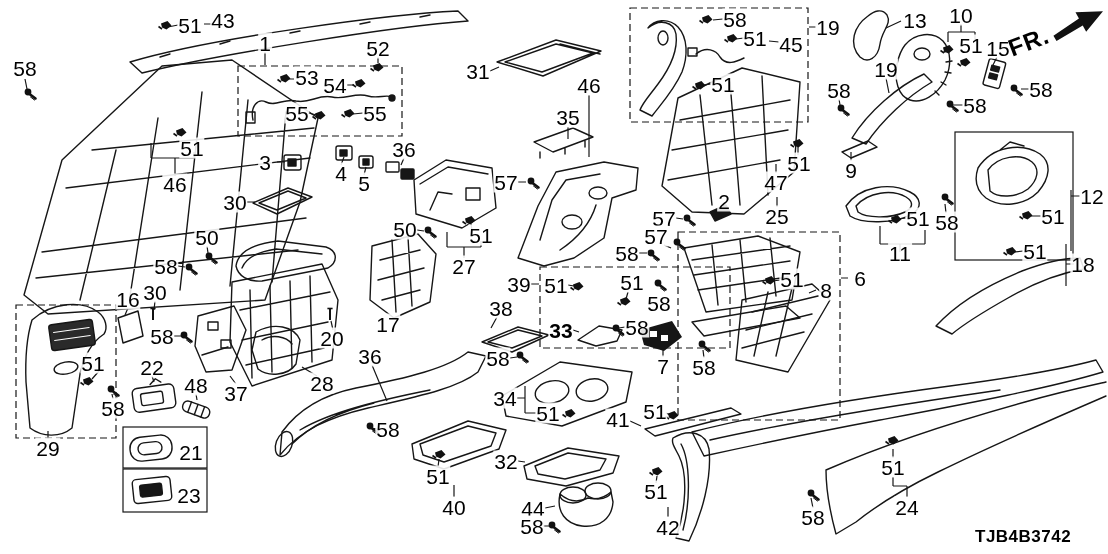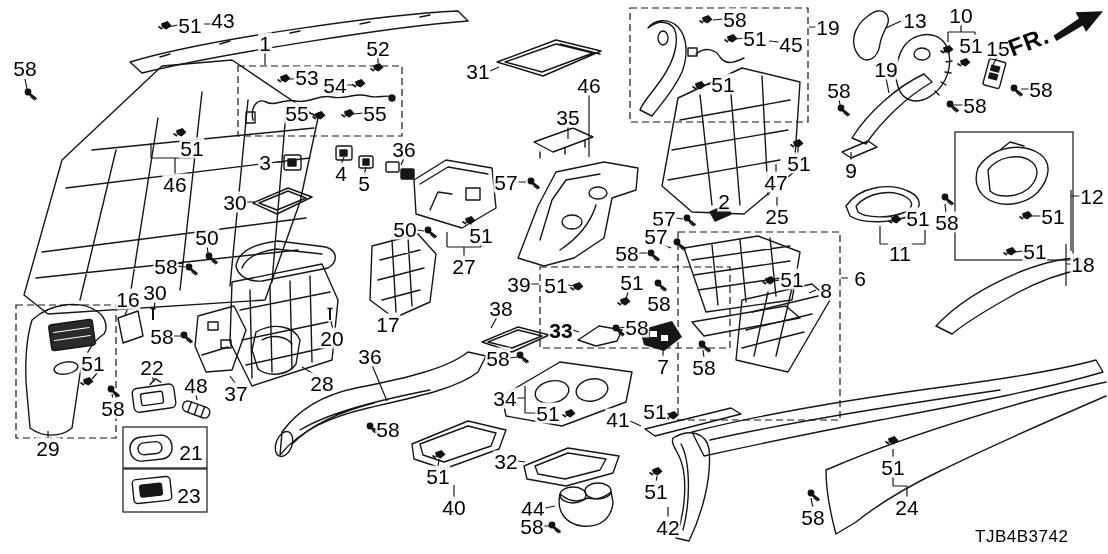--- a/index.html
+++ b/index.html
@@ -3,21 +3,21 @@
 <meta charset="utf-8">
 <style>
   html,body{margin:0;padding:0;background:#fff;}
   #canvas{position:relative;width:1108px;height:554px;background:#fff;overflow:hidden;
           font-family:"Liberation Sans",sans-serif;}
   #artwork,#overlay{position:absolute;left:0;top:0;z-index:1;}
   #overlay{z-index:2;}
   .callout{position:absolute;transform:translate(-50%,-50%);font-size:21px;line-height:1;
            color:#000;background:rgba(255,255,255,.88);padding:0 1px;z-index:4;white-space:nowrap;}
   .f-icon{position:absolute;transform:translate(-50%,-50%);z-index:3;}
-  .diagram-code{position:absolute;left:975px;top:527px;width:120px;font-size:17px;font-weight:400;
+  .diagram-code{position:absolute;left:975px;top:527px;width:120px;font-size:17px;font-weight:700;
                 letter-spacing:.5px;color:#000;z-index:4;}
   .fr-group{position:absolute;left:1006px;top:16px;transform:rotate(-21deg);display:flex;
             align-items:center;gap:3px;z-index:4;}
   .fr-label{font-size:24px;font-weight:700;letter-spacing:1px;color:#000;}
 </style>
 </head>
 <body>
 
 <div id="canvas">
 

